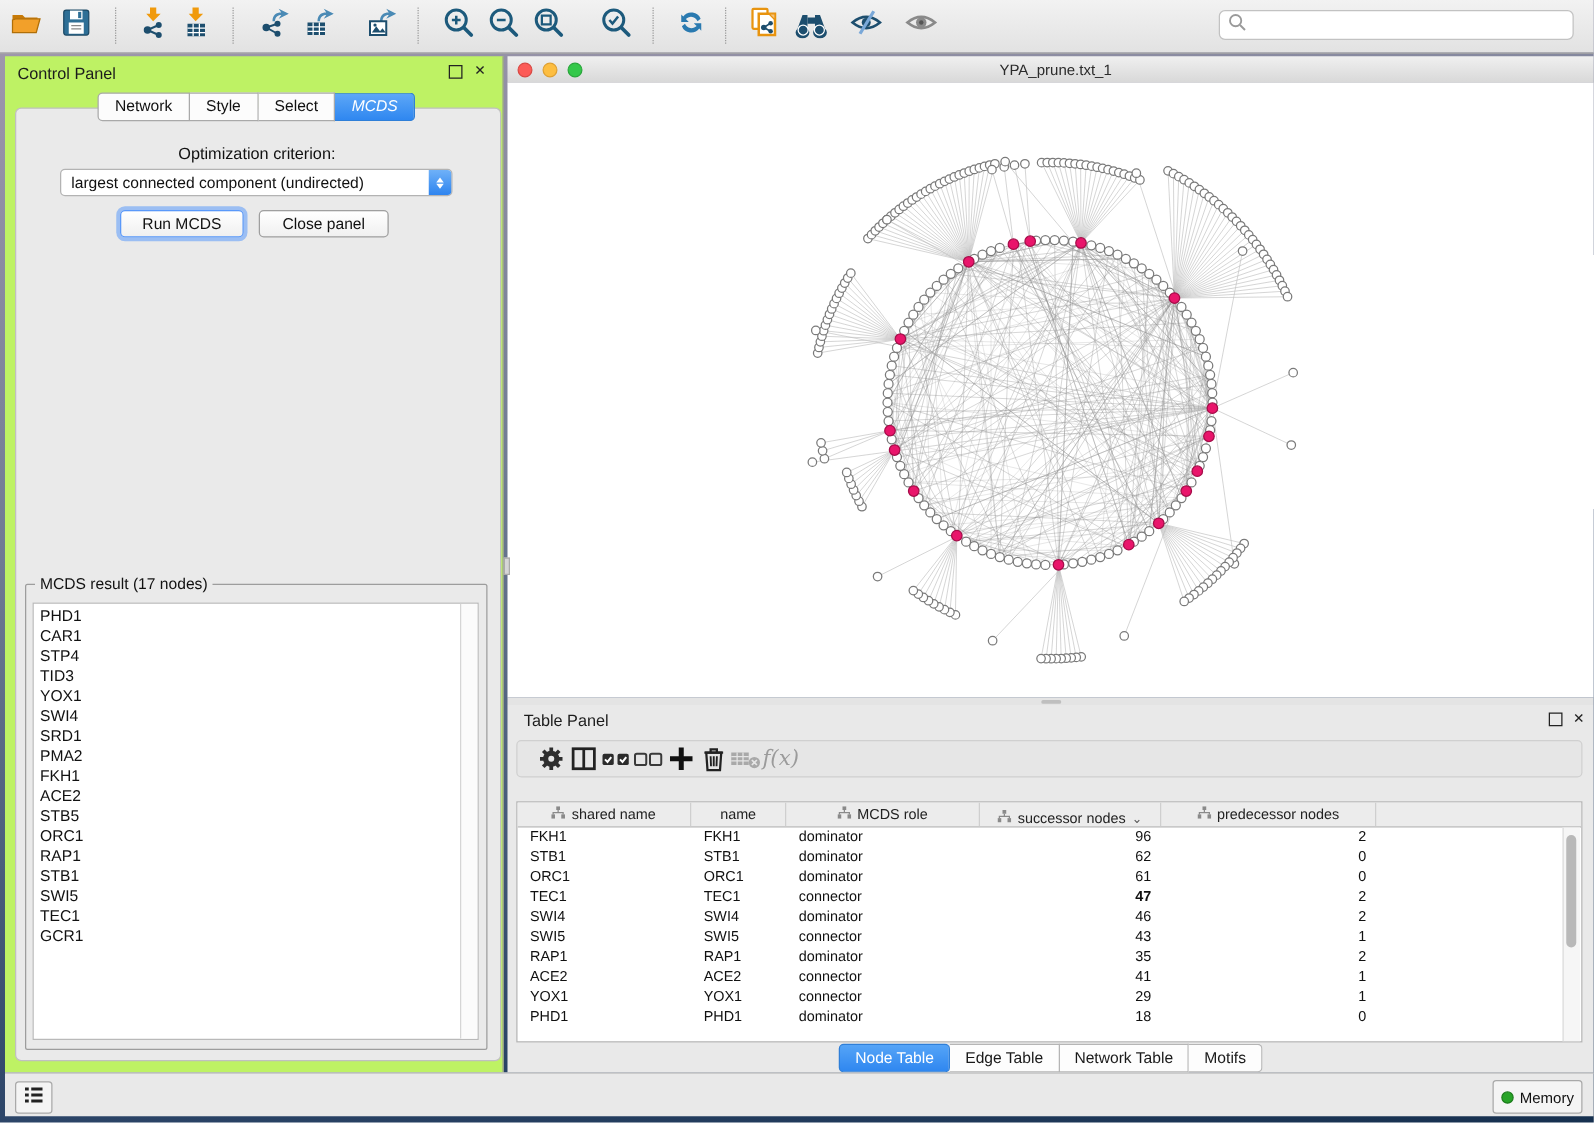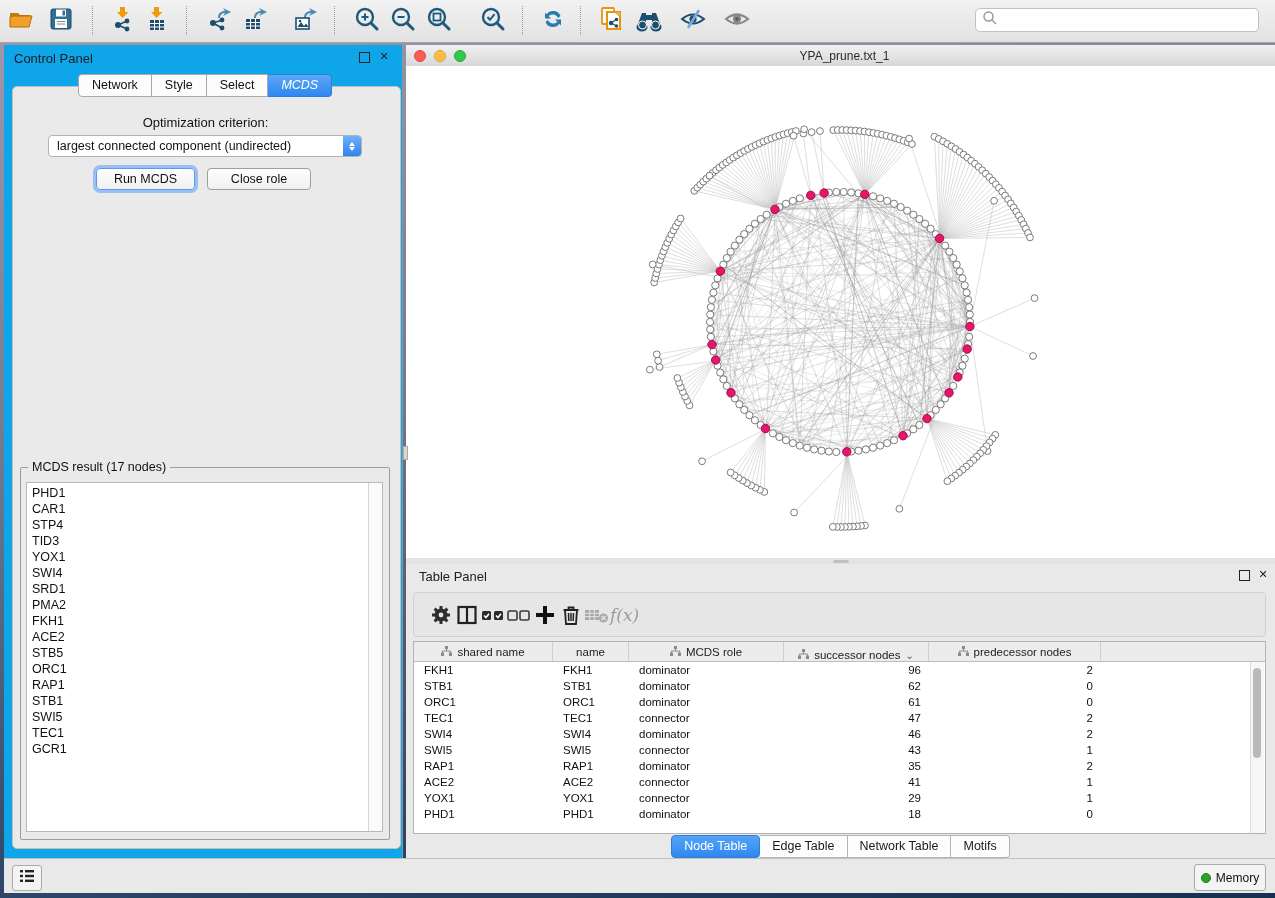--- a/index.html
+++ b/index.html
@@ -12,21 +12,21 @@
   .abs{position:absolute;}
   
   .toolbar{left:0;top:0;width:1275px;height:42px;
     background:linear-gradient(#f2f2f2,#e2e2e2);
     border-bottom:1px solid #a6a6a6;}
   .tbtn{top:5px;width:30px;height:31px;display:flex;align-items:center;justify-content:center;border-radius:4px;cursor:default;}
   .tsep{top:6px;width:0;height:29px;border-left:1px dotted #9a9a9a;}
   .searchbox{left:975px;top:8px;width:284px;height:24px;background:#fff;border:1px solid #c2c2c2;border-radius:5px;
     display:flex;align-items:center;padding-left:6px;box-sizing:border-box;}
   
-  .cpanel{left:4px;top:45px;width:399px;height:813px;background:#0ea5e9;border-right:1px solid #949494;box-sizing:border-box;}
+  .cpanel{left:4px;top:45px;width:399px;height:813px;background:#bef264;border-right:1px solid #949494;box-sizing:border-box;}
   .paneltitle{font-size:13px;color:#1c1c1c;}
   .winbtn{width:12px;height:12px;display:flex;align-items:center;justify-content:center;font-size:11px;color:#222;}
   .floatglyph{width:9px;height:9px;border:1.6px solid #222;background:transparent;}
   .card{left:8px;top:86px;width:387px;height:761px;background:#eaeaea;border:1px solid #c0c0c0;border-radius:5px;}
   .tabsrow{left:74px;top:74px;height:21px;display:flex;}
   .ctab{height:21px;line-height:21px;padding:0 13px;font-size:12.5px;color:#111;background:#fcfcfc;
     border:1px solid #a9a9a9;border-left-width:0;text-align:center;}
   .ctab:first-child{border-left-width:1px;border-radius:4px 0 0 4px;}
   .ctab:last-child{border-radius:0 4px 4px 0;}
   .ctab.active{background:linear-gradient(#5da7f7,#2f87f0);color:#fff;border-color:#2f7fd8;font-style:italic;}
@@ -50,21 +50,21 @@
   
   .nettitle{left:406px;top:45px;width:869px;height:21px;background:linear-gradient(#f0f0f0,#d8d8d8);
     border-bottom:1px solid #ababab;display:flex;align-items:center;}
   .light{width:12px;height:12px;border-radius:50%;margin-right:8px;box-sizing:border-box;}
   .netcanvas{left:406px;top:66px;width:869px;height:492px;background:#fff;}
   .vsplit-handle{left:403px;top:446px;width:5px;height:14px;background:#d6d6d6;border:1px solid #aaa;box-sizing:border-box;}
   .hsplit{left:406px;top:558px;width:869px;height:6px;background:#e4e4e4;}
   .hsplit-handle{left:833px;top:560px;width:16px;height:3px;background:#bfbfbf;border-radius:2px;}
   
   .tpanel{left:406px;top:564px;width:869px;height:294px;background:#e9e9e9;}
-  .ttoolbar{left:413px;top:592px;width:853px;height:45px;background:#e6e6e6;border:1px solid #d0d0d0;border-radius:4px;
+  .ttoolbar{left:413px;top:592px;width:853px;height:30px;background:#e6e6e6;border:1px solid #d0d0d0;border-radius:4px;
     display:flex;align-items:center;gap:0;padding-left:14px;box-sizing:border-box;}
   .ticon{width:26px;height:26px;display:flex;align-items:center;justify-content:center;}
   .fxlabel{font-family:"DejaVu Serif","Liberation Serif",serif;font-style:italic;font-size:17px;color:#9b9b9b;}
   .datatable{left:413px;top:641px;width:853px;height:193px;background:#fff;border:1px solid #b2b2b2;box-sizing:border-box;overflow:hidden;}
   .thead{display:flex;height:19px;background:#ececec;border-bottom:1px solid #bdbdbd;}
   .th{display:flex;align-items:center;justify-content:center;gap:5px;font-size:11.5px;color:#222;
     border-right:1px solid #cfcfcf;box-sizing:border-box;height:19px;}
   .trow{display:flex;height:16px;align-items:center;}
   .td{font-size:11.5px;color:#111;box-sizing:border-box;padding:0 8px 0 10px;white-space:nowrap;overflow:hidden;}
   .td.num{text-align:right;}
@@ -252,21 +252,21 @@
 
   <div class="abs selectbox" style="top:90px">
     <span class="selecttext">largest connected component (undirected)</span>
     <span class="selectstep">
         <span class="chev chevup"></span>
         <span class="chev chevdn"></span>
       </span>
   </div>
   <div class="abs optlabel" style="top:70px">Optimization criterion:</div>
   <div class="abs macbtn focusring" style="left:92px;top:123px;width:99px">Run MCDS</div>
-  <div class="abs macbtn" style="left:203px;top:123px;width:104px">Close role</div>
+  <div class="abs macbtn" style="left:203px;top:123px;width:104px">Close panel</div>
 
   <div class="abs groupbox" style="top:422px"></div>
   <div class="abs grouplegend" style="top:415px">MCDS result (17 nodes)</div>
   <div class="abs mcdslist" style="top:437px">
     <div id="mcds-items" style="padding-top:2px">
         <div class="mcdsitem">PHD1</div>
         <div class="mcdsitem">CAR1</div>
         <div class="mcdsitem">STP4</div>
         <div class="mcdsitem">TID3</div>
         <div class="mcdsitem">YOX1</div>
@@ -1199,21 +1199,21 @@
         <div class="td" style="width: 139px;">ORC1</div>
         <div class="td" style="width: 76px;">ORC1</div>
         <div class="td" style="width: 155px;">dominator</div>
         <div class="td num" style="width: 145px;">61</div>
         <div class="td num" style="width: 172px;">0</div>
       </div>
       <div class="trow">
         <div class="td" style="width: 139px;">TEC1</div>
         <div class="td" style="width: 76px;">TEC1</div>
         <div class="td" style="width: 155px;">connector</div>
-        <div class="td num" style="width: 145px;">47</div>
+        <div class="td num" style="width: 145px; font-weight: bold;">47</div>
         <div class="td num" style="width: 172px;">2</div>
       </div>
       <div class="trow">
         <div class="td" style="width: 139px;">SWI4</div>
         <div class="td" style="width: 76px;">SWI4</div>
         <div class="td" style="width: 155px;">dominator</div>
         <div class="td num" style="width: 145px;">46</div>
         <div class="td num" style="width: 172px;">2</div>
       </div>
       <div class="trow">

